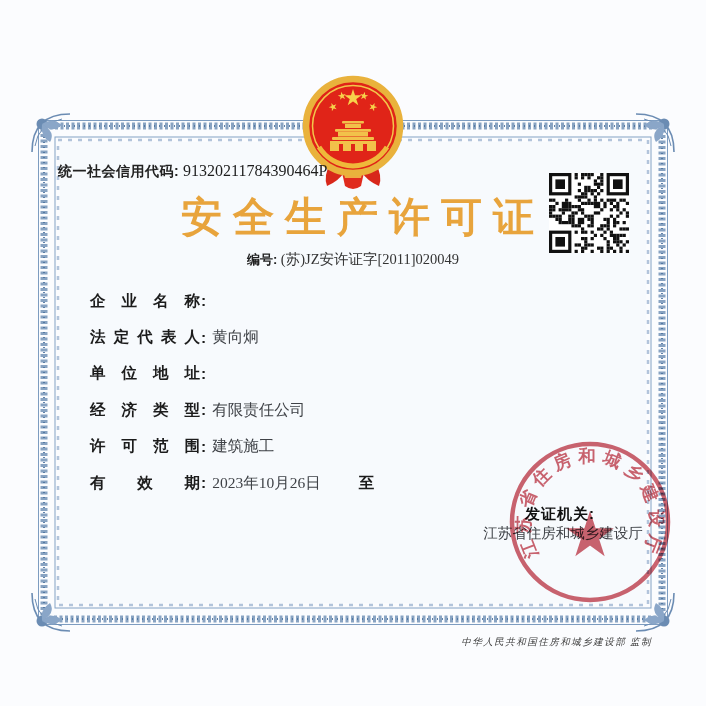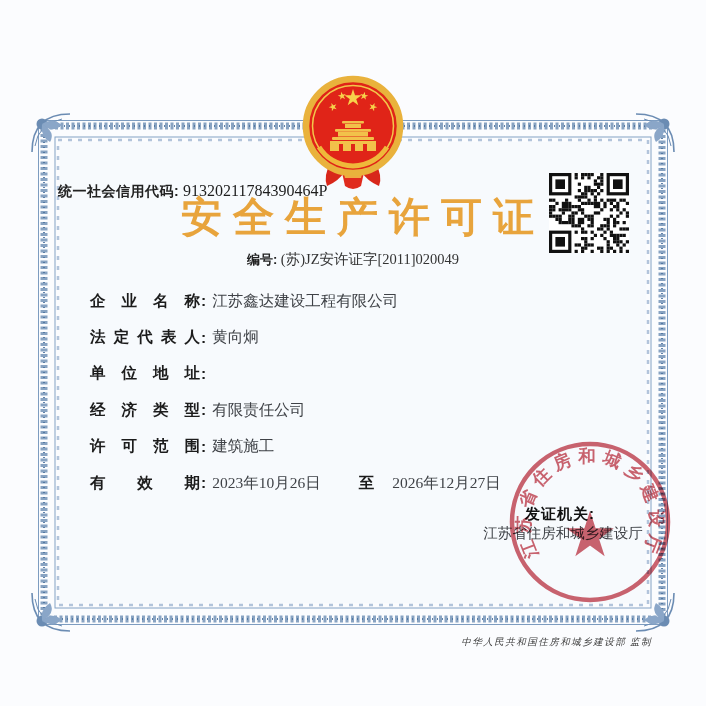--- a/index.html
+++ b/index.html
@@ -6,21 +6,21 @@
   body{
     width:706px;height:706px;position:relative;overflow:hidden;
     background:#fbfcfe;
     font-family:"Liberation Sans",sans-serif;
     -webkit-font-smoothing:antialiased;
   }
   .abs{position:absolute;}
   
   #frame{left:0;top:0;pointer-events:none;}
   
-  .credit-line{left:58px;top:182px;font-size:14px;color:#222;white-space:nowrap;}
+  .credit-line{left:58px;top:162px;font-size:14px;color:#222;white-space:nowrap;}
   .credit-line .lbl{font-weight:bold;letter-spacing:.5px;}
   .credit-line .val{font-family:"Liberation Serif",serif;font-size:16px;color:#1d1d1d;}
   .cert-title{
     left:0;right:0;top:190px;text-align:center;
     font-size:41px;font-weight:bold;color:#e8a43c;
     letter-spacing:11px;padding-left:20px;white-space:nowrap;
   }
   .serial-line{left:0;right:0;top:250px;text-align:center;font-size:13px;color:#222;white-space:nowrap;}
   .serial-line .lbl{font-weight:bold;}
   .serial-line .val{font-family:"Liberation Serif",serif;font-size:14.5px;color:#333;margin-top:24px;}
@@ -341,21 +341,20 @@
 
 <div class="abs fields">
   <div class="frow">
     <span class="jlabel justify">
         <span>企</span>
         <span>业</span>
         <span>名</span>
         <span>称</span>
       </span>
       <span class="colon">:</span>
-    <span class="val">江苏鑫达建设工程有限公司</span>
   </div>
   <div class="frow">
     <span class="jlabel justify">
         <span>法</span>
         <span>定</span>
         <span>代</span>
         <span>表</span>
         <span>人</span>
       </span>
       <span class="colon">:</span>
@@ -392,21 +391,20 @@
   </div>
   <div class="frow">
     <span class="jlabel justify">
         <span>有</span>
         <span>效</span>
         <span>期</span>
       </span>
       <span class="colon">:</span>
     <span class="val">2023年10月26日</span>
     <span class="zhi">至</span>
-    <span class="val">2026年12月27日</span>
   </div>
 </div>
 
 <div class="abs issuer">
   <div class="irow">
     <span class="ilabel">发证机关:</span>
     <span class="ival">江苏省住房和城乡建设厅</span>
   </div>
 </div>
 

